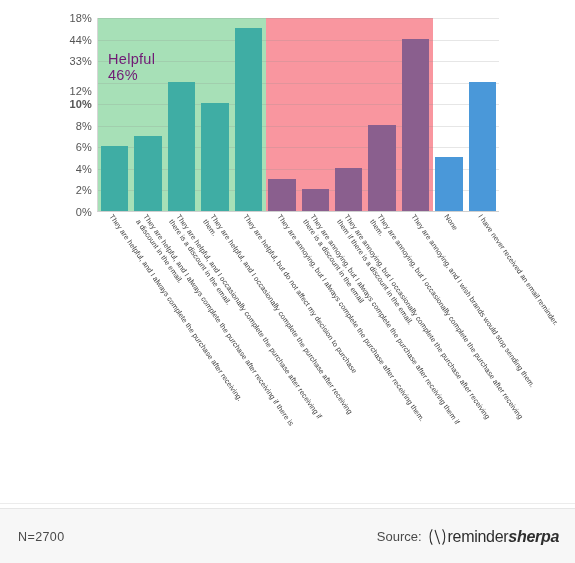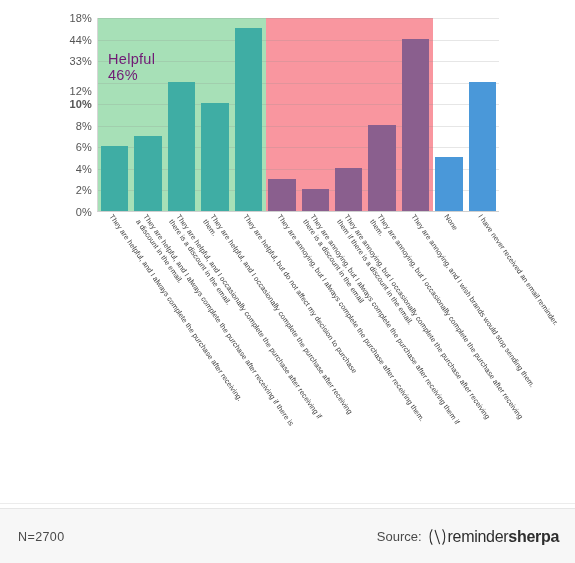--- a/index.html
+++ b/index.html
@@ -95,21 +95,21 @@
     font-size:12.5px;color:#4a4a4a;letter-spacing:.4px;
   }
   #source-block{
     position:absolute;right:16px;top:50%;transform:translateY(-50%);
     display:flex;align-items:center;gap:7px;
   }
   #source-label{font-size:13px;color:#4a4a4a;}
   #sherpa-logo{display:flex;align-items:center;gap:2px;}
   #sherpa-mark{display:block;}
   #sherpa-word{font-size:16px;color:#2e2e2e;letter-spacing:-.3px;}
-  #sherpa-word b{font-weight:700;}
+  #sherpa-word b{font-weight:700;font-style:italic;}
   #divider-top{
     position:absolute;left:0;top:503px;width:575px;height:1px;background:#ececec;
   }
 </style>
 </head>
 <body>
 
 <div id="chart-card">
 
   <div id="y-axis">

